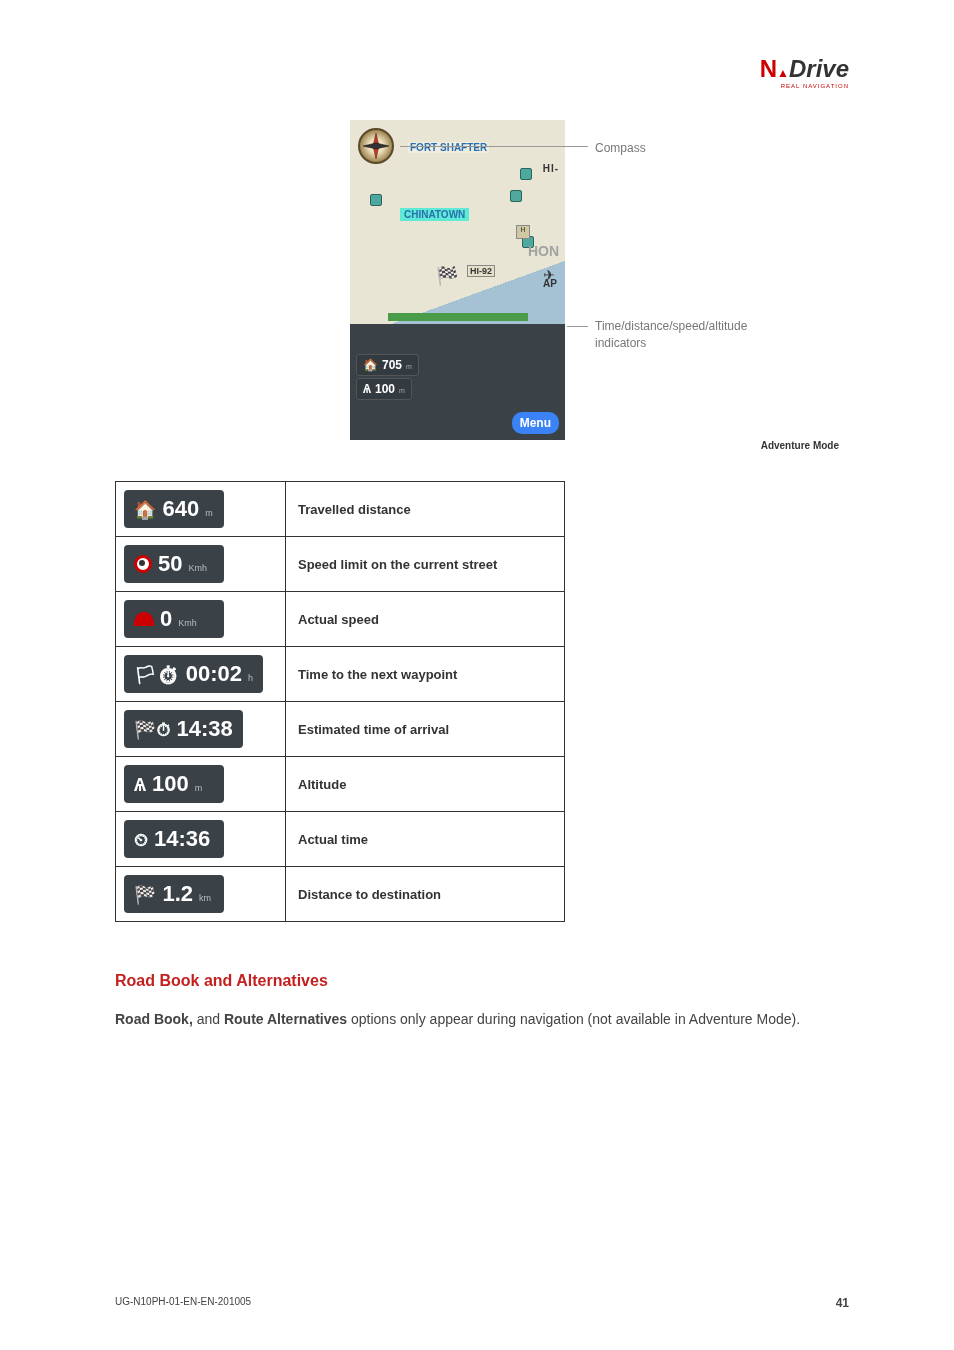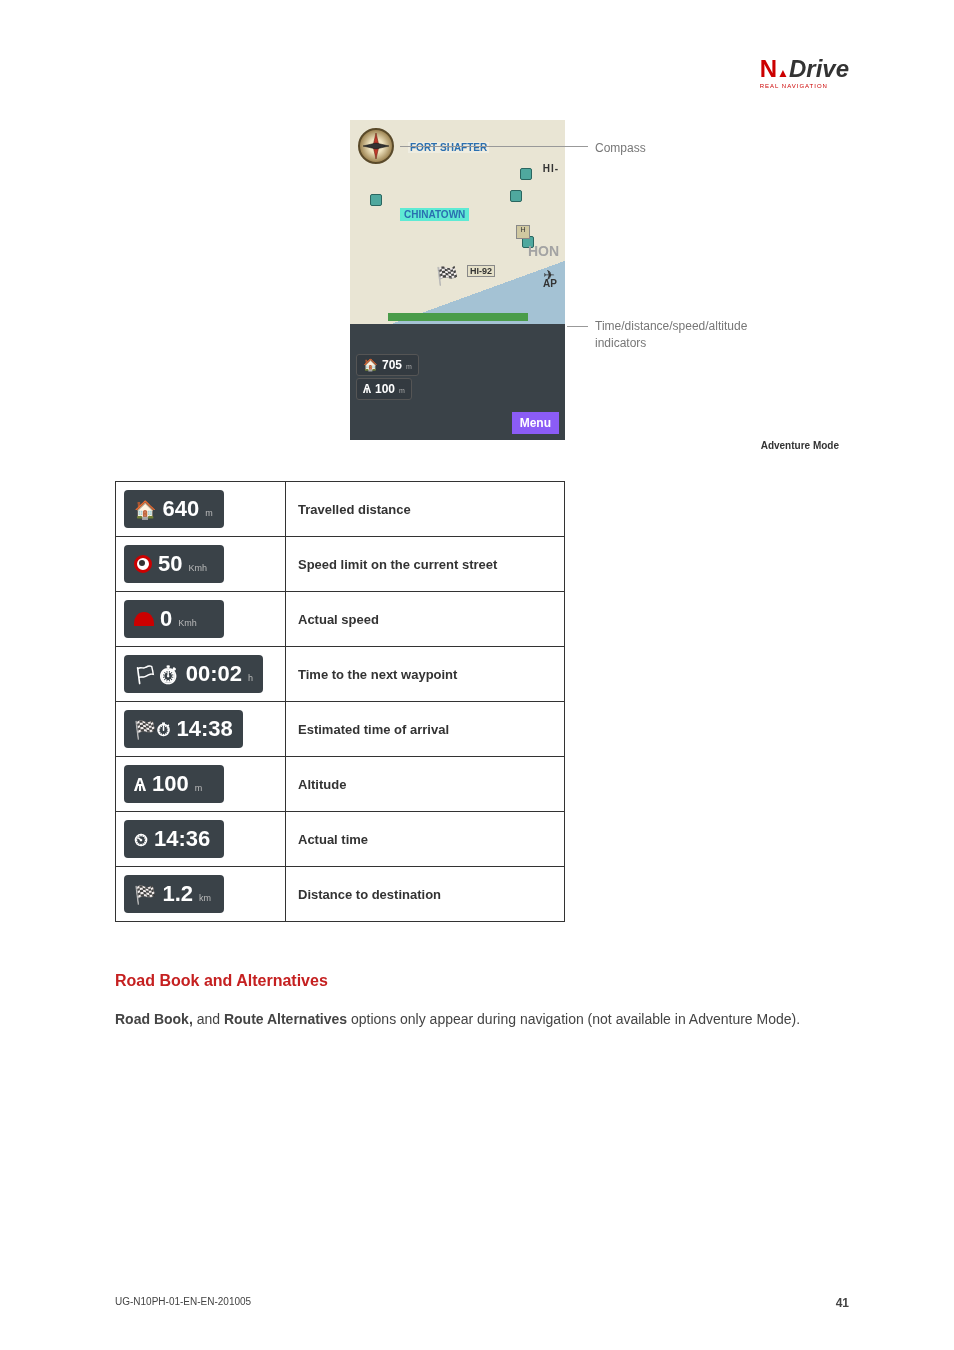--- a/index.html
+++ b/index.html
@@ -12,21 +12,21 @@
     color: #333;
     font-size: 14px;
   }
   .page {
     padding: 50px 115px 40px 115px;
   }
   .logo {
     position: absolute;
     top: 55px;
     right: 105px;
-    text-align: left;
+    text-align: right;
   }
   .logo-main { font-size: 24px; font-weight: bold; }
   .logo-main .n { color: #c00; }
   .logo-main .drive { color: #333; font-style: italic; }
   .logo-sub { font-size: 6px; letter-spacing: 1px; color: #c00; }
   .arrow-up { color: #c00; font-size: 12px; }
   .screenshot-area {
     margin-top: 70px;
     margin-left: 235px;
     position: relative;
@@ -101,26 +101,26 @@
     align-items: baseline;
     gap: 4px;
     min-width: 50px;
   }
   .indicator-box .unit { font-size: 7px; color: #aaa; font-weight: normal; }
   .ind1 { bottom: 64px; left: 6px; }
   .ind2 { bottom: 40px; left: 6px; }
   .menu-btn {
     position: absolute;
     bottom: 6px; right: 6px;
-    background: #8b5cf6;
+    background: #3b82f6;
     color: #fff;
     font-size: 12px;
     font-weight: bold;
     padding: 4px 8px;
-    border-radius: 0;
+    border-radius: 10px;
   }
   .caption {
     font-size: 10px;
     font-weight: bold;
     margin-left: 70px;
     text-align: right;
   }
   .callout {
     position: absolute;
     font-size: 12px;

